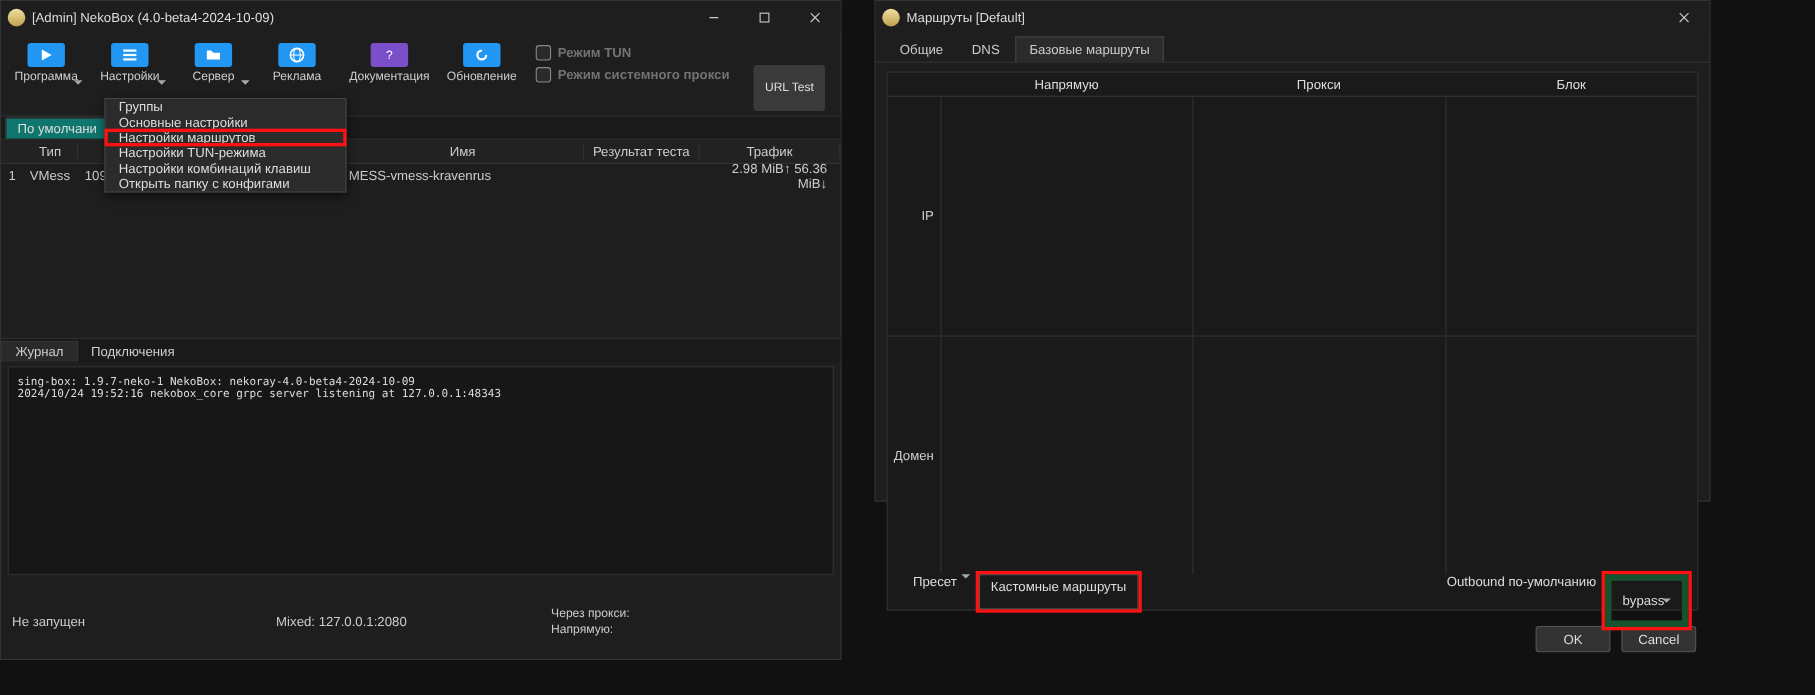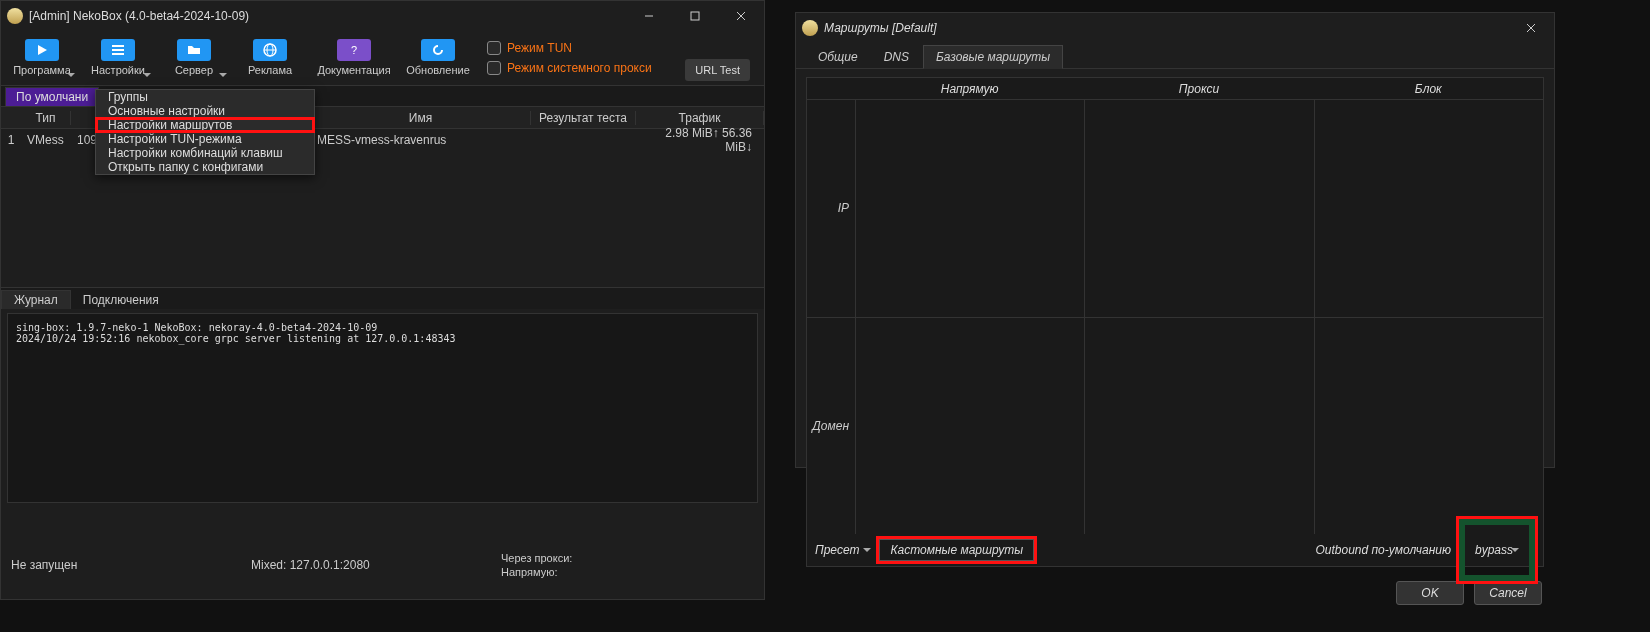--- a/index.html
+++ b/index.html
@@ -12,21 +12,21 @@
   height: 632px;
   position: relative;
   overflow: hidden;
 }
 .window {
   position: absolute;
   background: #1e1e1e;
   border: 1px solid #333;
 }
 .win-main { left: 0; top: 0; width: 765px; height: 600px; }
-.win-routes { left: 795px; top: 12px; width: 760px; height: 456px; font-style: italic; }
+.win-routes { left: 795px; top: 0; width: 760px; height: 456px; }
 
 
 .titlebar {
   height: 30px;
   display: flex;
   align-items: center;
   padding-left: 6px;
   background: #1e1e1e;
 }
 .titlebar .app-icon {
@@ -78,52 +78,52 @@
   border-right: 4px solid transparent;
   border-top: 4px solid #aaa;
 }
 .toolbar-right {
   margin-left: 8px;
   display: flex;
   flex-direction: column;
   gap: 6px;
   padding-top: 6px;
 }
-.checkline { display: flex; align-items: center; gap: 6px; color: #f97316; font-size: 12px; }
+.checkline { display: flex; align-items: center; gap: 6px; color: #737373; font-size: 12px; font-weight: bold; }
 .checkbox-box {
   width: 14px; height: 14px;
   border: 1px solid #888;
   border-radius: 3px;
   background: #2a2a2a;
 }
 .url-test-btn {
   margin-left: auto;
   align-self: flex-start;
   margin-top: 24px;
   margin-right: 8px;
   background: #3a3a3a;
-  padding: 5px 10px;
+  padding: 15px 10px;
   border-radius: 3px;
   font-size: 11px;
 }
 
 
 .group-tabs {
   display: flex;
   border-top: 1px solid #333;
   border-bottom: 1px solid #333;
   background: #1a1a1a;
   padding-left: 4px;
   height: 22px;
   align-items: center;
 }
 .group-tab {
   padding: 2px 10px;
   font-size: 12px;
-  background: #4c1d95;
+  background: #0f766e;
   border: 1px solid #333;
   border-bottom: none;
 }
 
 
 .table-header {
   display: flex;
   background: #222;
   border-bottom: 1px solid #333;
   height: 22px;
@@ -287,24 +287,24 @@
   justify-content: flex-end;
   padding-right: 6px;
   font-size: 12px;
   color: #ccc;
 }
 .row-cells { flex: 1; display: flex; }
 .row-cell { flex: 1; border-left: 1px solid #333; }
 .routes-footer {
   height: 32px;
   display: flex;
-  align-items: center;
   padding: 0 8px;
   gap: 8px;
   font-size: 12px;
+  margin-left: 15px;
 }
 .preset-caret {
   width: 0; height: 0;
   border-left: 4px solid transparent;
   border-right: 4px solid transparent;
   border-top: 4px solid #aaa;
   margin-left: -4px;
 }
 .custom-routes-btn {
   padding: 3px 10px;

